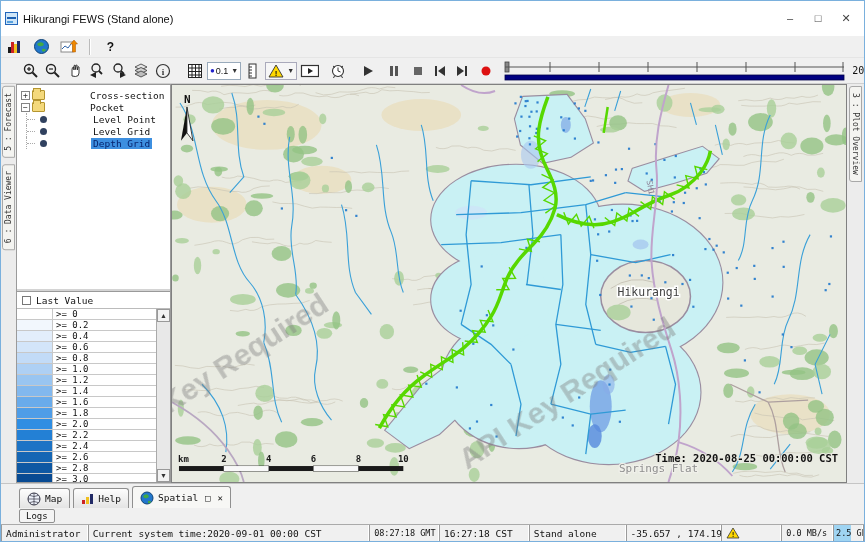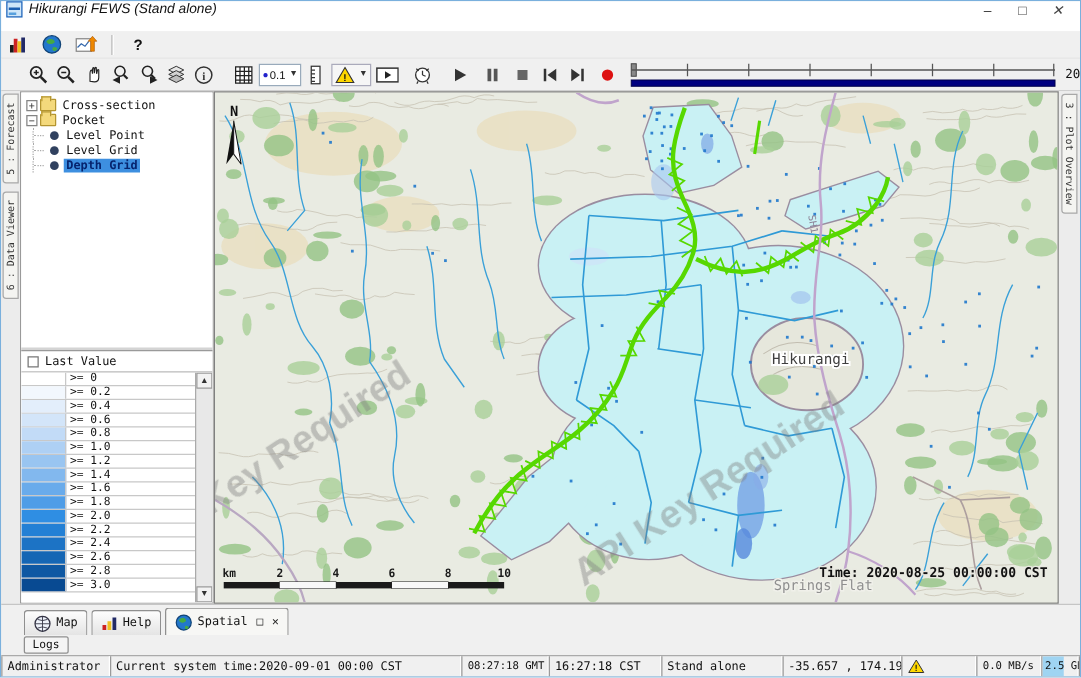--- a/index.html
+++ b/index.html
@@ -1,20 +1,20 @@
 <!DOCTYPE html>
 <html><head>
 <meta charset="utf-8">
 <style>
 *{box-sizing:border-box;margin:0;padding:0;}
 html,body{width:865px;height:542px;overflow:hidden;background:#cfe4f4;}
 body{font-family:"Liberation Sans",sans-serif;font-size:11px;color:#111;}
 .win{width:865px;height:542px;display:flex;flex-direction:column;border:1px solid #7ab0dd;background:#f0f0f0;}
 
-.titlebar{height:24px;background:#fff;display:flex;align-items:flex-start;padding:0 4px;flex:0 0 auto;font-style:italic;}
+.titlebar{height:35px;background:#fff;display:flex;align-items:center;padding:0 4px;flex:0 0 auto;}
 .app-icon{width:13px;height:13px;background:#cfe6f8;border:1px solid #2266bb;margin-right:5px;position:relative;}
 .app-icon:before{content:"";position:absolute;left:1px;right:1px;top:4px;height:2px;background:#1d5fb0;}
 .app-icon:after{content:"";position:absolute;left:1px;right:4px;top:8px;height:2px;background:#57a0dd;}
 .title-text{font-size:11px;color:#111;}
 .win-controls{margin-left:auto;display:flex;}
 .win-btn{width:28px;height:17px;text-align:center;font-size:11px;color:#444;line-height:16px;cursor:default;}
 
 .menubar{height:17px;background:#f0f0f0;display:flex;align-items:center;padding-left:6px;gap:14px;border-bottom:1px solid #e2e2e2;flex:0 0 auto;}
 .menu-item{font-size:11px;color:#111;padding:1px 2px;}
 
@@ -35,21 +35,21 @@
 .right-strip{width:17px;flex:0 0 auto;background:#ececec;display:flex;flex-direction:column;align-items:center;padding-top:2px;}
 .left-panel{width:155px;flex:0 0 auto;display:flex;flex-direction:column;border:1px solid #9a9a9a;background:#fff;}
 .tree{height:206px;flex:0 0 auto;background:#fff;border-bottom:2px solid #d4d4d4;overflow:hidden;padding:4px 0 0 4px;font-family:"DejaVu Sans Mono",monospace;font-size:9.5px;color:#111;}
 .tree-row{display:flex;align-items:center;height:12px;white-space:nowrap;}
 .pm{display:inline-block;width:9px;height:9px;border:1px solid #848484;background:#fff;font-size:8px;line-height:7px;text-align:center;color:#333;flex:0 0 auto;}
 .folder{display:inline-block;width:13px;height:10px;background:#f4d97c;border:1px solid #b49530;border-radius:1px;position:relative;margin:0 3px 0 2px;flex:0 0 auto;}
 .folder:before{content:"";position:absolute;top:-3px;left:0;width:6px;height:3px;background:#f4d97c;border:1px solid #b49530;border-bottom:none;}
 .bullet{display:inline-block;width:7px;height:7px;border-radius:50%;background:#30415f;margin:0 4px 0 2px;flex:0 0 auto;}
 .conn{display:inline-block;width:12px;height:12px;border-left:1px dotted #aaa;flex:0 0 auto;position:relative;}
 .conn:after{content:"";position:absolute;top:6px;left:0;width:8px;border-top:1px dotted #aaa;}
-.tree-label{padding:0 2px;}
+.tree-label{padding:0 2px;margin-left:40px;}
 .tree-label.sel{background:#3d8fe0;color:#06246e;}
 .legend{flex:1 1 auto;display:flex;flex-direction:column;border-top:1px solid #9a9a9a;overflow:hidden;background:#fff;}
 .legend-header{height:17px;display:flex;align-items:center;gap:5px;padding-left:5px;border-bottom:1px solid #bbb;font-family:"DejaVu Sans Mono",monospace;font-size:9.5px;flex:0 0 auto;}
 .checkbox{width:9px;height:9px;border:1px solid #777;background:#fff;flex:0 0 auto;}
 .legend-body{flex:1 1 auto;display:flex;overflow:hidden;}
 .legend-rows{flex:1 1 auto;overflow:hidden;}
 .legend-row{display:flex;height:11px;border-bottom:1px solid #c8c8c8;font-family:"DejaVu Sans Mono",monospace;font-size:9px;}
 .swatch{width:36px;flex:0 0 auto;border-right:1px solid #c8c8c8;}
 .legend-label{flex:1;padding-left:3px;line-height:11px;color:#111;}
 .legend-scroll{width:14px;flex:0 0 auto;background:#e8e8e8;border-left:1px solid #aaa;display:flex;flex-direction:column;justify-content:space-between;align-items:center;}
@@ -268,21 +268,21 @@
         <div class="tree-row" style="padding-left:5px;">
           <span class="conn"></span>
           <span class="bullet"></span>
           <span class="tree-label">Level Point</span>
         </div>
         <div class="tree-row" style="padding-left:5px;">
           <span class="conn"></span>
           <span class="bullet"></span>
           <span class="tree-label">Level Grid</span>
         </div>
-        <div class="tree-row" style="padding-left:5px;font-weight:bold;">
+        <div class="tree-row" style="padding-left:5px;">
           <span class="conn"></span>
           <span class="bullet"></span>
           <span class="tree-label sel">Depth Grid</span>
         </div>
       </div>
 
       <div class="legend">
         <div class="legend-header">
           <span class="checkbox"></span>
           <span>Last Value</span>

